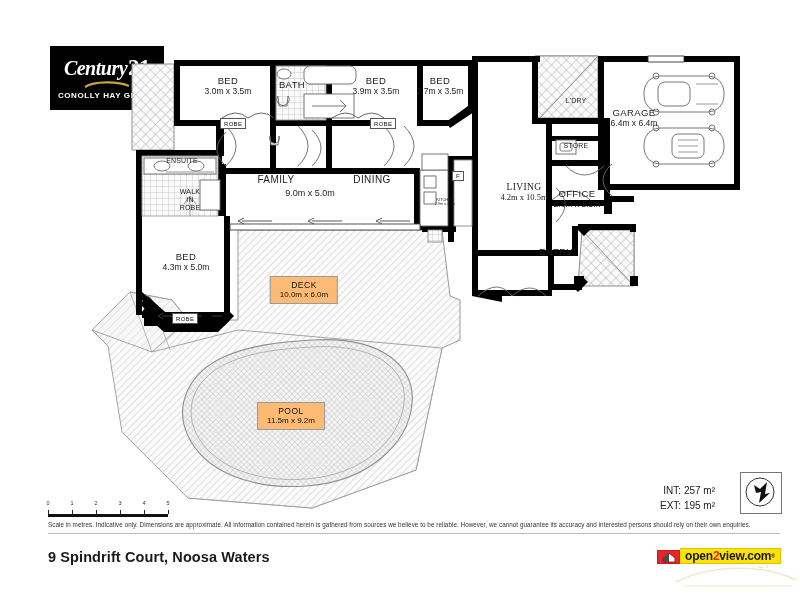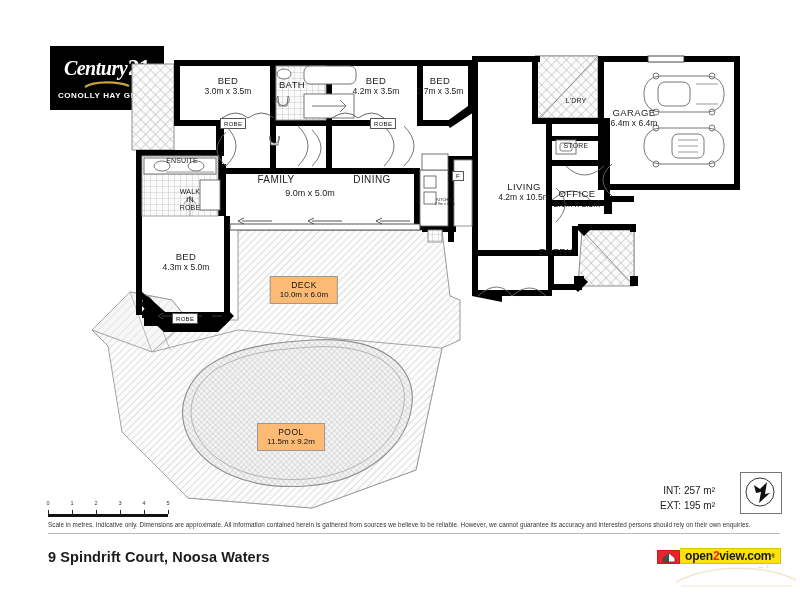--- a/index.html
+++ b/index.html
@@ -328,21 +328,21 @@
     <div class="nm">BED</div>
     <div class="dm">3.0m x 3.5m</div>
   </div>
 
   <div class="lbl" style="left:258px;top:80px;width:44px;">
     <div class="nm">BATH</div>
   </div>
 
   <div class="lbl" style="left:328px;top:76px;width:72px;">
     <div class="nm">BED</div>
-    <div class="dm">4.2m x 3.5m</div>
+    <div class="dm">3.9m x 3.5m</div>
   </div>
 
   <div class="lbl" style="left:392px;top:76px;width:72px;">
     <div class="nm">BED</div>
     <div class="dm">2.7m x 3.5m</div>
   </div>
 
   <div class="lbl sm" style="left:536px;top:97px;width:56px;">
     <div class="nm">L'DRY</div>
   </div>
@@ -376,21 +376,21 @@
 
   <div class="lbl big" style="left:330px;top:174px;width:60px;">
     <div class="nm">DINING</div>
   </div>
 
   <div class="lbl tiny" style="left:412px;top:198px;width:42px;">
     <div class="nm">KITCHEN</div>
     <div class="dm">2.9m x 4.7m</div>
   </div>
 
-  <div class="lbl" style="left:460px;top:182px;width:104px;">
+  <div class="lbl" style="left:460px;top:182px;width:104px;font-family:Liberation Serif, serif;">
     <div class="nm">LIVING</div>
     <div class="dm">4.2m x 10.5m</div>
   </div>
 
   <div class="lbl" style="left:532px;top:189px;width:66px;">
     <div class="nm">OFFICE</div>
     <div class="dm">2.3m x 2.5m</div>
   </div>
 
   <div class="lbl" style="left:516px;top:247px;width:56px;">
@@ -405,21 +405,21 @@
   <div class="roomtag" style="left:208px;top:118px;">ROBE</div>
   <div class="roomtag" style="left:358px;top:118px;">ROBE</div>
   <div class="roomtag" style="left:160px;top:313px;">ROBE</div>
   <div class="roomtag" style="left:440px;top:171px;padding:1px 3px;">F</div>
 
   <div class="boxlbl" style="left:292px;top:276px;transform:translateX(-50%);">
     <span class="nm">DECK</span>
     <span class="dm">10.0m x 6.0m</span>
   </div>
 
-  <div class="boxlbl" style="left:279px;top:423px;transform:translateX(-50%);">
+  <div class="boxlbl" style="left:279px;top:402px;transform:translateX(-50%);">
     <span class="nm">POOL</span>
     <span class="dm">11.5m x 9.2m</span>
   </div>
 
   <div class="scalewrap">
     <div class="scalenums">
       <span style="left:0%">0</span>
       <span style="left:20%">1</span>
       <span style="left:40%">2</span>
       <span style="left:60%">3</span>

